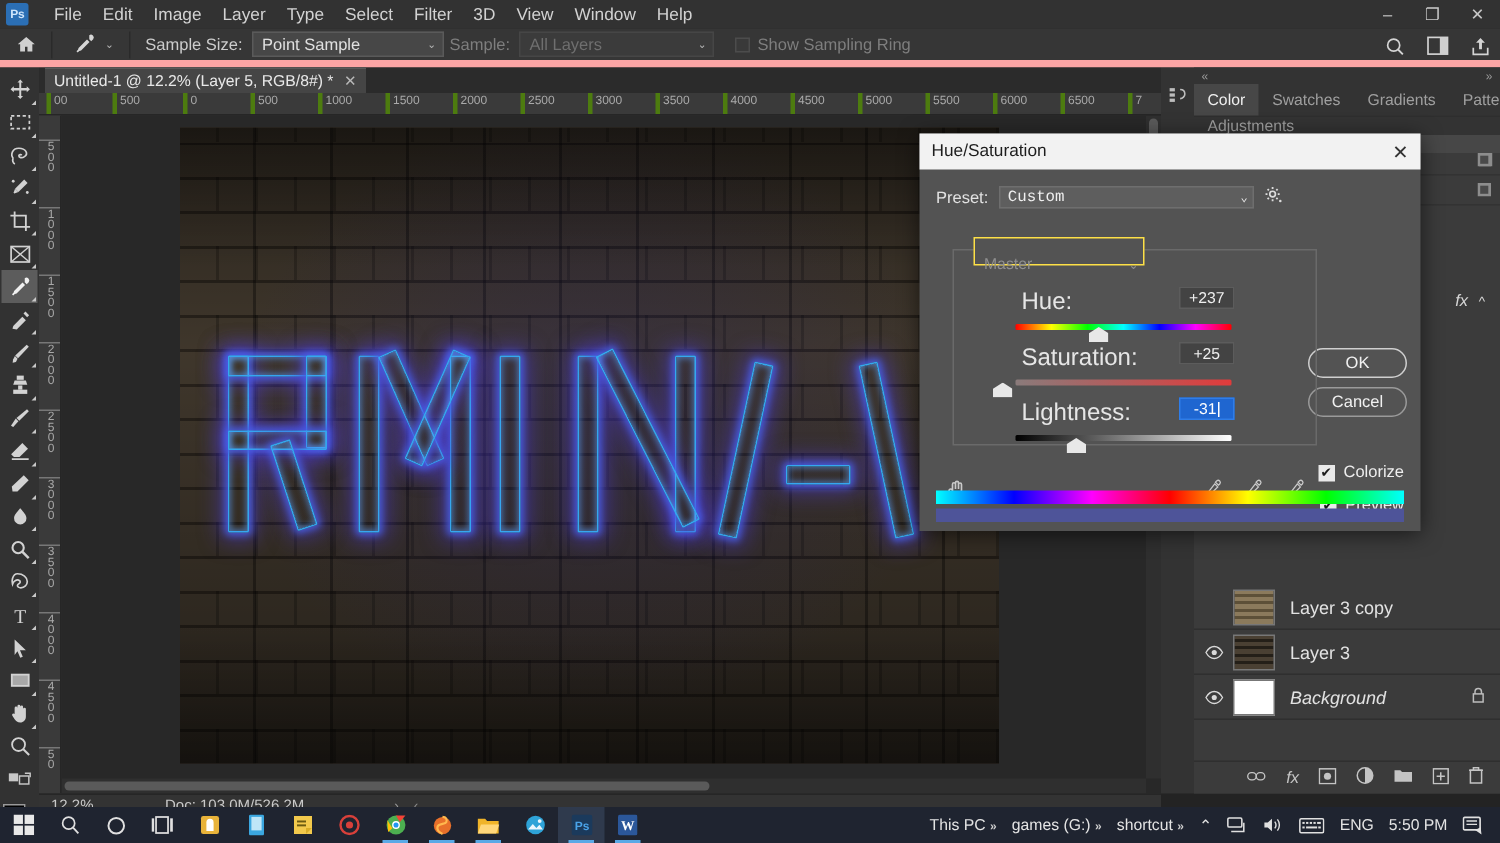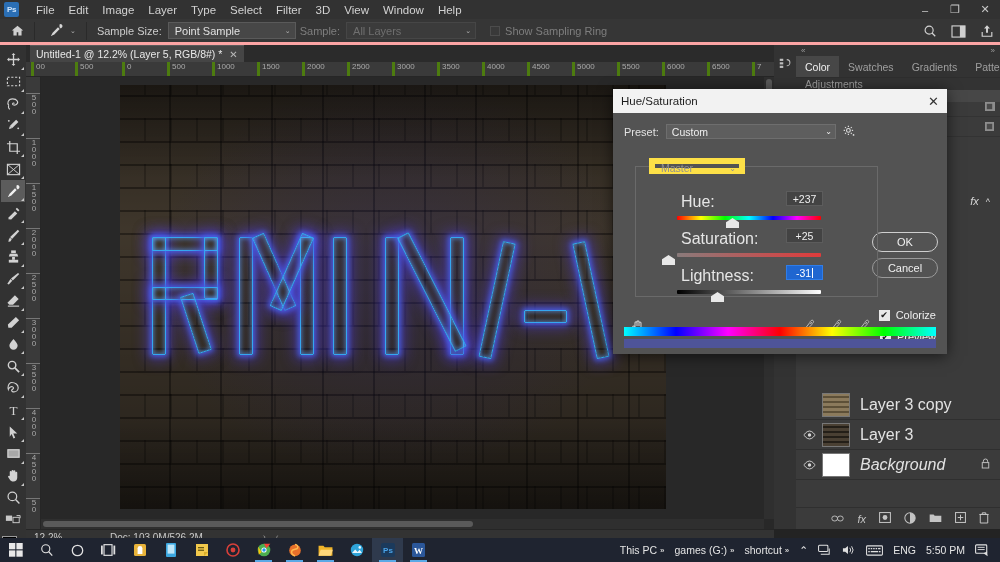--- a/index.html
+++ b/index.html
@@ -17,21 +17,21 @@
   .winbtn{width:30px;height:19px;display:flex;align-items:center;justify-content:center;color:#c8c8c8;font-size:11px;}
 
   
   .menubar{position:absolute;top:0;left:0;height:19px;display:flex;align-items:center;padding-left:4px;}
   .pslogo{width:15px;height:15px;background:#2b6fb5;color:#cfe5fb;font-size:8px;font-weight:bold;
     display:flex;align-items:center;justify-content:center;border-radius:2px;margin-right:10px;letter-spacing:-.3px;}
   .menu-item{padding:2px 7px;font-size:11.5px;color:#d2d2d2;cursor:default;}
 
   
   .optionsbar{position:absolute;top:19px;left:0;width:1000px;height:26px;background:#363636;
-      border-bottom:3px solid #fca5a5;display:flex;align-items:center;padding-left:6px;}
+      border-bottom:5px solid #fca5a5;display:flex;align-items:center;padding-left:6px;}
   .opt-sep{width:1px;height:18px;background:#2a2a2a;margin:0 6px;}
   .home-ic{width:22px;height:20px;display:flex;align-items:center;justify-content:center;color:#cfcfcf;}
   .tool-preset{display:flex;align-items:center;gap:3px;padding:0 4px;height:20px;}
   .tp-box{width:22px;height:20px;display:flex;align-items:center;justify-content:center;}
   .caret{font-size:7px;color:#b4b4b4;}
   .opt-label{font-size:11px;color:#cccccc;margin:0 6px 0 4px;}
   .opt-label.dim{color:#7e7e7e;}
   .combo{height:17px;background:#474747;border:1px solid #5a5a5a;display:flex;align-items:center;
      justify-content:space-between;padding:0 4px 0 6px;font-size:11px;color:#e0e0e0;}
   .combo.dim{background:#3b3b3b;border-color:#464646;color:#6f6f6f;}
@@ -90,47 +90,47 @@
   .panel-tabs{display:flex;height:21px;background:#333;align-items:stretch;}
   .ptab{display:flex;align-items:center;padding:0 9px;font-size:10.5px;color:#9f9f9f;}
   .ptab.active{background:#474747;color:#f0f0f0;}
   .ptab-collapse{margin-left:auto;display:flex;align-items:center;padding-right:5px;color:#909090;}
   .ptabs2{display:flex;height:20px;background:#333;align-items:stretch;border-top:1px solid #2e2e2e;flex-direction:column;}
   .collapsed-row{height:20px;border-bottom:1px solid #333;display:flex;align-items:center;justify-content:flex-end;padding-right:6px;}
   .layer-row{display:flex;align-items:center;height:30px;border-bottom:1px solid #2f2f2f;background:#3b3b3b;}
   .eye{width:26px;display:flex;align-items:center;justify-content:center;color:#d8d8d8;}
   .lthumb{width:28px;height:24px;border:1px solid #777;overflow:hidden;position:relative;background:#7a6b50;}
   .lthumb.white{background:#fff;}
-  .lname{margin-left:10px;font-size:16px;color:#e2e2e2;}
+  .lname{margin-left:10px;font-size:12px;color:#e2e2e2;}
   .lname.italic{font-style:italic;}
   .lock{margin-left:auto;margin-right:10px;color:#bdbdbd;font-size:10px;}
   .layers-foot{position:absolute;left:0;bottom:0;width:204px;height:22px;background:#3b3b3b;
      border-top:1px solid #2f2f2f;display:flex;align-items:center;justify-content:flex-end;gap:13px;padding-right:11px;}
   .fx-badge{position:absolute;right:10px;top:150px;color:#d6d6d6;font-style:italic;font-size:11px;}
 
   
   .dialog{position:absolute;left:613px;top:89px;width:334px;height:265px;background:#535353;
      box-shadow:0 2px 14px rgba(0,0,0,.6);}
   .dlg-title{height:24px;background:#f2f2f2;color:#1d1d1d;display:flex;align-items:center;
      padding:0 8px;font-size:11.5px;}
   .dlg-title .x{margin-left:auto;font-size:13px;color:#333;}
   .dlg-body{position:relative;height:241px;}
   .preset-row{position:absolute;left:11px;top:11px;display:flex;align-items:center;gap:7px;}
   .preset-label{font-size:11px;color:#e2e2e2;}
   .preset-combo{width:170px;height:15px;background:#5e5e5e;border:1px solid #6e6e6e;
-     display:flex;align-items:center;justify-content:space-between;padding:0 3px 0 5px;font-size:10.5px;color:#efefef;}
+     display:flex;align-items:center;justify-content:space-between;padding:0 3px 0 5px;font-size:10.5px;color:#efefef;font-family:Liberation Mono, monospace;}
   .gear{color:#dcdcdc;font-size:11px;}
   .dlg-btn{position:absolute;right:9px;width:66px;height:20px;border:1px solid #9a9a9a;border-radius:10px;
      background:#535353;color:#f0f0f0;font-size:11px;display:flex;align-items:center;justify-content:center;}
   .dlg-btn.ok{top:119px;border-color:#cfcfcf;}
   .dlg-btn.cancel{top:145px;}
   .group{position:absolute;left:22px;top:53px;width:243px;height:131px;border:1px solid #6a6a6a;}
-  .master-combo{position:absolute;left:13px;top:-9px;width:96px;height:16px;background:#535353;
-      border:6px solid #fde047;display:flex;align-items:center;justify-content:space-between;
-      padding:4px 3px 0 6px;font-size:10.5px;color:#909090;}
+  .master-combo{position:absolute;left:13px;top:-9px;width:114px;height:16px;background:#535353;
+      border:1px solid #fde047;display:flex;align-items:center;justify-content:space-between;
+      padding:17px 3px 0 6px;font-size:10.5px;color:#909090;}
   .field-row{position:absolute;display:flex;align-items:center;}
   .field-label{font-size:16px;color:#e6e6e6;}
   .field-val{position:absolute;width:37px;height:15px;background:#434343;border:1px solid #5c5c5c;
      color:#efefef;font-size:10.5px;display:flex;align-items:center;justify-content:center;}
   .field-val.sel{background:#1f66d0;border:1px solid #2f7de8;color:#fff;}
   .caret-bar{display:inline-block;width:1px;height:10px;background:#fff;margin-left:1px;}
   .slider-track{position:absolute;height:4px;border-radius:1px;}
   .slider-thumb{position:absolute;width:13px;height:10px;background:#e8e8e8;
      clip-path:polygon(50% 0,100% 42%,100% 100%,0 100%,0 42%);}
   .hue-track{background:linear-gradient(to right,#ff0000,#ffff00,#00ff00,#00ffff,#0000ff,#ff00ff,#ff0000);}

